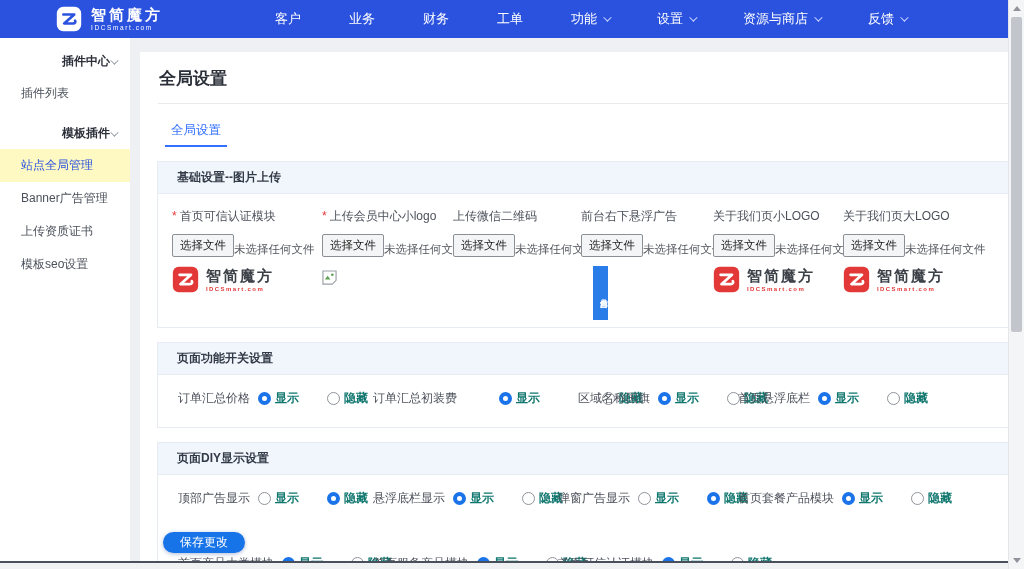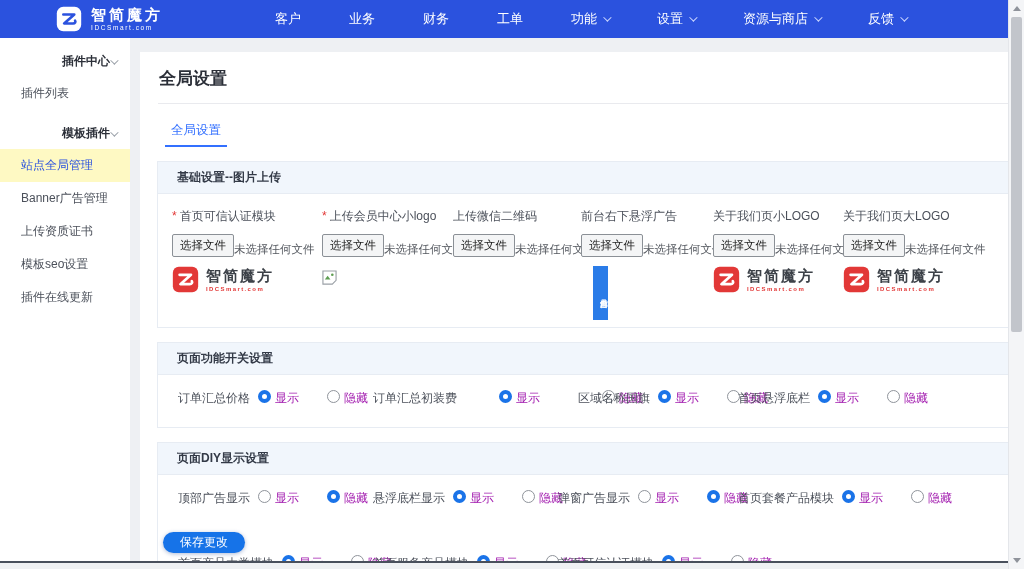--- a/index.html
+++ b/index.html
@@ -63,22 +63,22 @@
   .broken-img { margin-top:4px; }
   .float-badge { margin-left:12px; margin-top:2px; width:15px; height:54px;
     background:#2a7ce8; color:#fff; font-size:8px; line-height:1.15;
     writing-mode:vertical-rl; text-orientation:upright; text-align:center;
     padding:2px 0; letter-spacing:0; }
   
   .switch-row { display:flex; padding:15px 20px 20px 20px; }
   .switch-row.second { padding-top:0; margin-top:28px; }
   .radio-group { display:flex; align-items:center; white-space:nowrap; }
   .rg-label { font-size:12px; color:#4b505a; margin-right:8px; }
-  .radio-opt { display:inline-flex; gap:4px; margin-right:28px;
-    font-size:12px; color:#a21caf; cursor:pointer; }
+  .radio-opt { display:inline-flex; align-items:center; gap:4px; margin-right:28px;
+    font-size:12px; color:#0f766e; cursor:pointer;font-weight:bold; }
   .radio { width:13px; height:13px; border-radius:50%; border:1px solid #8f949b;
     background:#fff; display:inline-block; flex:none; }
   .radio-opt.checked .radio { border:4px solid #1a73e8; }
   
   .sw1 .radio-group:nth-child(1){ width:195px; }
   .sw1 .radio-group:nth-child(2){ width:205px;gap:34px; }
   .sw1 .radio-group:nth-child(3){ width:160px; }
   .diy1 .radio-group:nth-child(1){ width:195px; }
   .diy1 .radio-group:nth-child(2){ width:185px; }
   .diy1 .radio-group:nth-child(3){ width:180px; }
@@ -155,21 +155,20 @@
   </div>
   <div class="side-item">插件列表</div>
   <div class="side-group">
     <span>模板插件</span>
       <span class="chev"></span>
   </div>
   <div class="side-item active">站点全局管理</div>
   <div class="side-item">Banner广告管理</div>
   <div class="side-item">上传资质证书</div>
   <div class="side-item">模板seo设置</div>
-  <div class="side-item">插件在线更新</div>
 </div>
 
 <div class="card">
   <div class="page-title">全局设置</div>
   <div class="title-divider"></div>
   <div class="tabs">
     <span class="tab">全局设置</span>
   </div>
 
   <div class="section">

